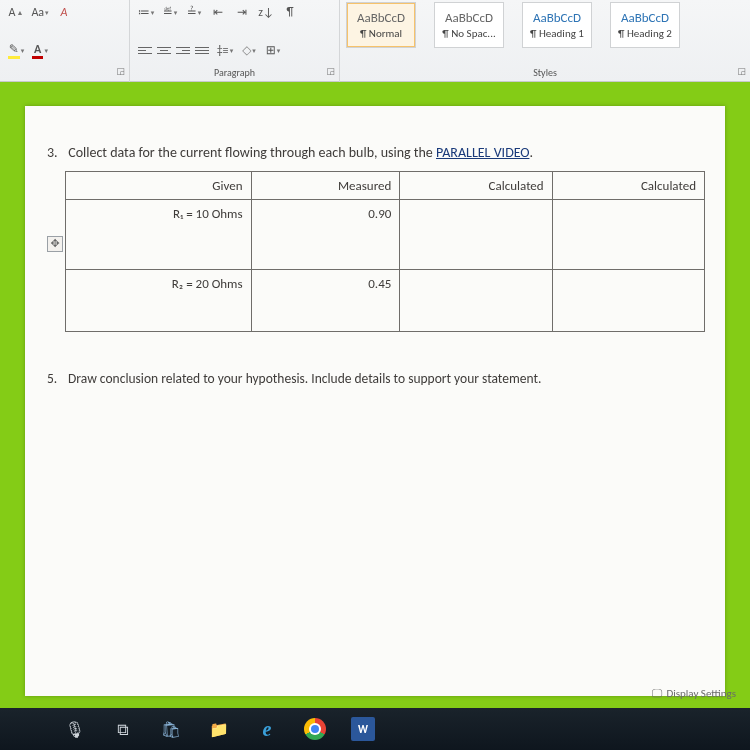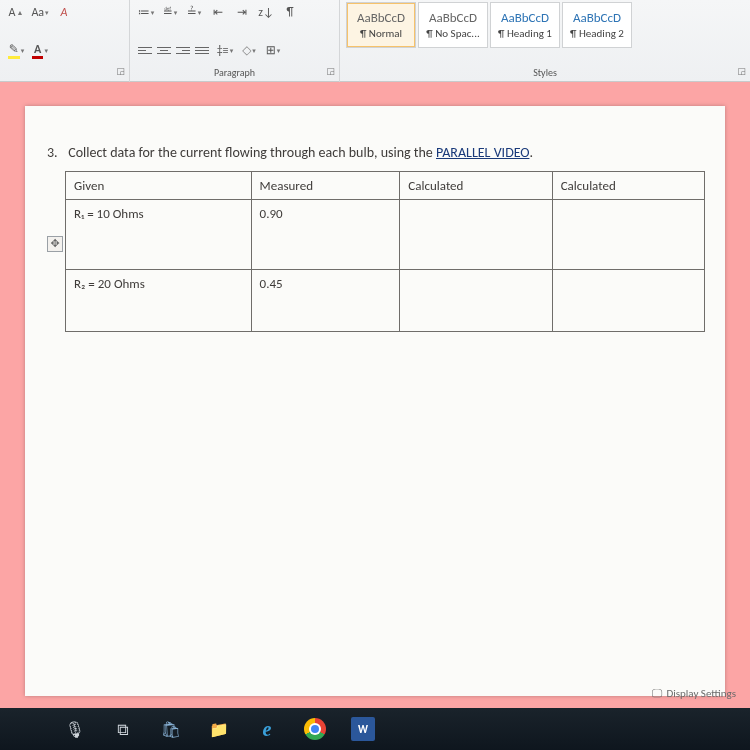--- a/index.html
+++ b/index.html
@@ -29,21 +29,21 @@
     height: 62px;
   }
   .group-row { display: flex; align-items: center; gap: 4px; }
   .icon-btn {
     width: 20px; height: 20px;
     display: inline-flex; align-items: center; justify-content: center;
     font-size: 12px; color: #555;
     cursor: default;
   }
   .icon-btn .drop { font-size: 7px; margin-left: 1px; color: #777; }
-  .styles-row { display: flex; gap: 2px; align-items: flex-start; }
+  .styles-row { display: flex; gap: 18px; align-items: flex-start; }
   .style-box {
     background: #fff;
     border: 1px solid #d0d2d4;
     width: 70px; height: 46px;
     font-size: 11px;
     display: flex; flex-direction: column;
     align-items: center; justify-content: center;
     padding: 2px;
     cursor: default;
   }
@@ -65,21 +65,21 @@
     position: relative;
   }
   .launcher {
     position: absolute; right: 4px; top: 3px;
     font-size: 9px; color:#777;
   }
   
   .doc-wrap {
     position: absolute;
     top: 82px; left: 0; right: 0; bottom: 42px;
-    background: #fca5a5;
+    background: #84cc16;
     display: flex; justify-content: center;
     padding-top: 24px;
   }
   .page {
     width: 700px;
     height: 590px;
     background: #fbfbf9;
     box-shadow: 0 0 4px rgba(0,0,0,.25);
     padding: 30px 28px 10px 40px;
     font-size: 14px;
@@ -101,20 +101,21 @@
   table.data {
     border-collapse: collapse;
     width: 640px;
     margin: 10px 0 0 0;
     font-size: 13px;
   }
   table.data td {
     border: 1px solid #6f6d6a;
     padding: 6px 8px;
     vertical-align: top;
+    text-align: right;
   }
   .hdr td { height: 20px; }
   .unit td { height: 24px; }
   .row td { height: 62px; margin-top: 42px; }
   .row1 td { height: 70px; }
   .cursor { border-right: 1px solid #000; padding-right:1px; }
   .q5 { margin-top: 38px; margin-left:-18px; font-size:13.5px; }
   
   .display-settings {
     position: absolute;
@@ -283,20 +284,24 @@
       </tr>
       <tr class="row">
         <td>R₂ = 20 Ohms</td>
         <td>0.45</td>
         <td></td>
         <td></td>
       </tr>
     </tbody>
       </table>
 
+    <div class="q5">
+      <span class="q-num">5.</span>
+      <span>Draw conclusion related to your hypothesis. Include details to support your statement.</span>
+    </div>
   </div>
 </div>
 
 <div class="display-settings">
   <span>🖵</span>
   <span>Display Settings</span>
 </div>
 
 <div class="taskbar">
   <div class="tb-icon">🎙</div>

